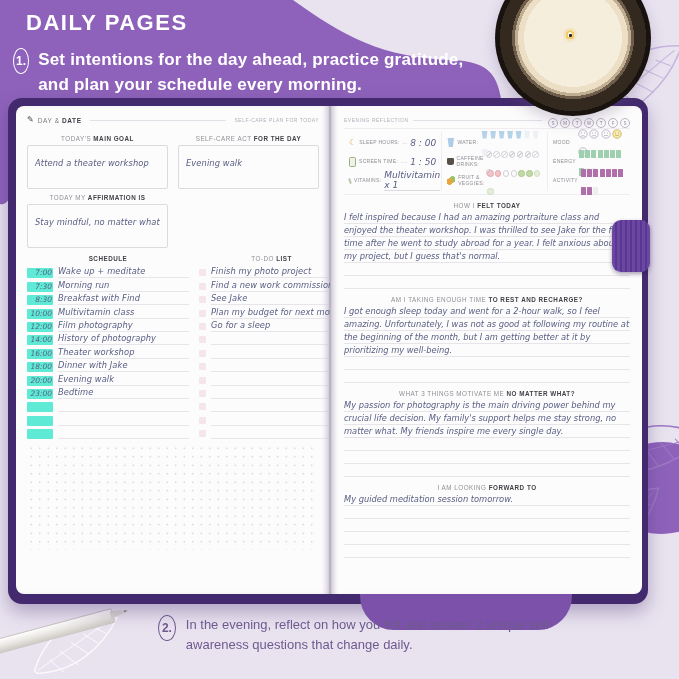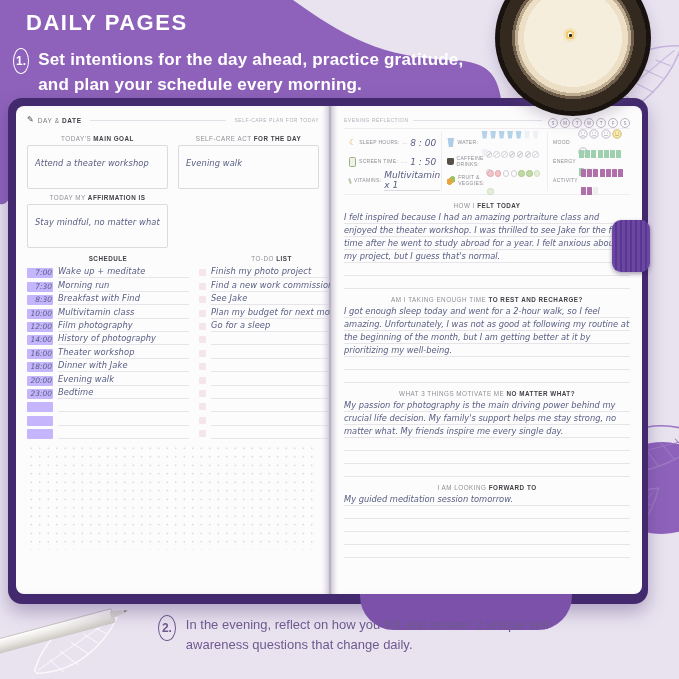--- a/index.html
+++ b/index.html
@@ -55,21 +55,21 @@
   .dd-label b{color:#3c3c44;}
   .leader{flex:1;border-bottom:1px solid #e2e0e6;height:1px;margin:0 4px;}
   .tiny-label{font-size:5px;letter-spacing:.5px;color:#b4aebc;}
   .goal-grid{display:grid;grid-template-columns:1fr 1fr;column-gap:10px;margin-top:4px;}
   .sec-label{text-align:center;font-size:6.3px;letter-spacing:.5px;color:#8f8f96;margin:5px 0 3px;}
   .sec-label b{color:#3f3f46;}
   .sec-box{border:1px solid #dcdade;border-radius:2px;height:44px;padding:6px 7px;box-sizing:border-box;}
   .hand{font-family:"DejaVu Sans",sans-serif;font-style:italic;color:#575d83;font-size:8.3px;letter-spacing:.1px;}
   .lists{display:grid;grid-template-columns:162px 1fr;column-gap:10px;margin-top:2px;}
   .sch-row,.todo-row{display:flex;align-items:flex-end;gap:5px;height:13.4px;}
-  .sch-time{width:26px;height:10px;background:#c4b5fd;border-radius:1px;font-size:7.5px;text-align:right;
+  .sch-time{width:26px;height:10px;background:#5eead4;border-radius:1px;font-size:7.5px;text-align:right;
             font-family:"DejaVu Sans",sans-serif;font-style:italic;color:#575d83;line-height:10px;padding-right:1px;box-sizing:border-box;flex:none;}
   .sch-text,.todo-text{flex:1;border-bottom:1px solid #e7e5ea;font-size:8.3px;white-space:nowrap;overflow:hidden;line-height:12px;}
   .todo-box{width:7px;height:7px;background:#f7e6e9;border-radius:1px;flex:none;margin-bottom:2px;}
   .dots{margin-top:5px;height:106px;
     background-image:radial-gradient(circle,#c9c1d3 .7px,transparent 1px);background-size:8.5px 8.5px;}
   
   .rp{position:absolute;left:322px;top:8px;width:312px;height:488px;padding:8px 12px 8px 14px;box-sizing:border-box;}
   .refl-row{display:flex;align-items:center;height:11px;}
   .day-c{width:8px;height:8px;border:.8px solid #bcb5c5;border-radius:50%;font-size:4.5px;color:#8d879a;
          display:inline-flex;align-items:center;justify-content:center;margin-left:2px;}

